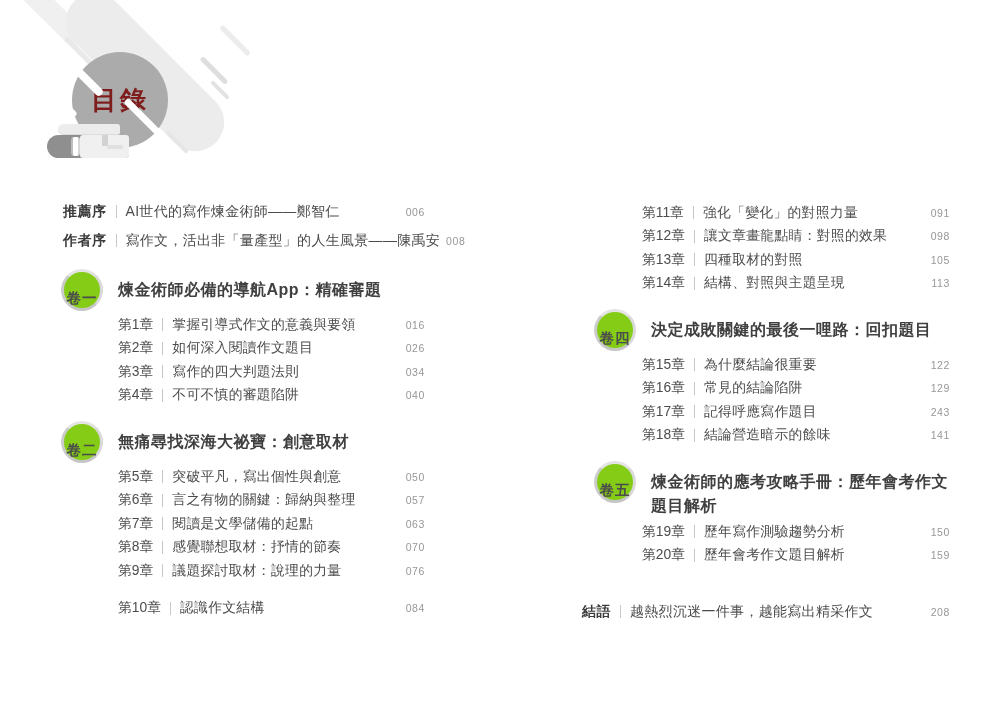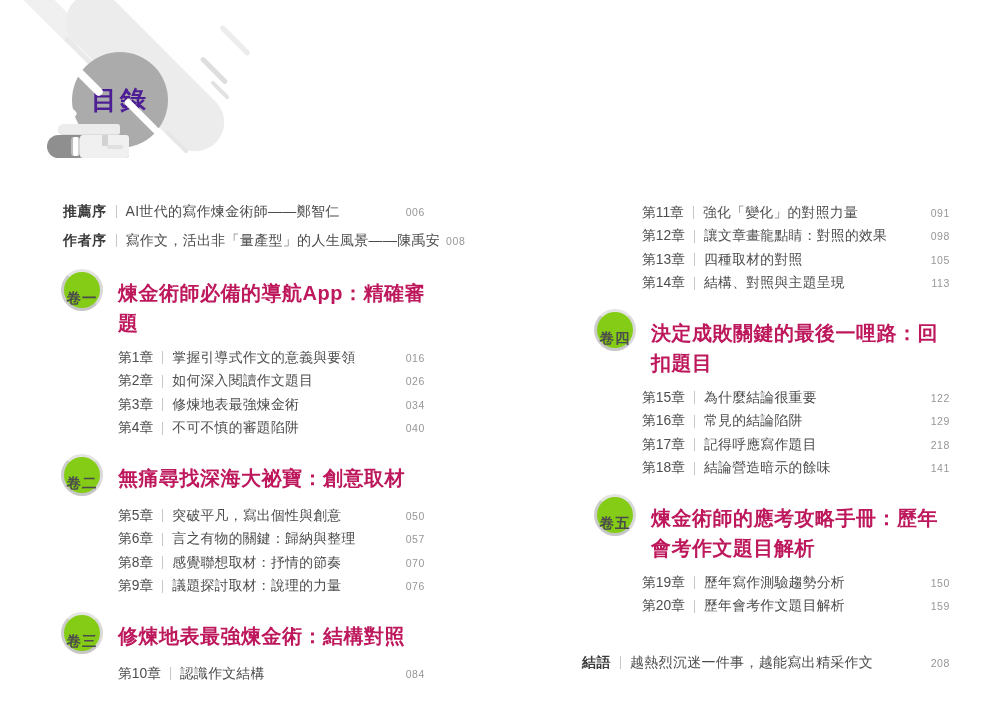--- a/index.html
+++ b/index.html
@@ -18,21 +18,21 @@
   .s2 { left:55px;  top:60px;  width:70px;  height:5px;  background:#e9e9e9; }
   .s3 { left:215px; top:38px;  width:40px;  height:5px;  background:#ececec; }
   .d1 { left:196px; top:68px;  width:36px;  height:5px;  background:#dedede; }
   .d2 { left:208px; top:88px;  width:24px;  height:4px;  background:#e2e2e2; }
   .logo-circle {
     position:absolute; left:72px; top:52px; width:96px; height:96px;
     background:#ababab; border-radius:50%;
     display:flex; align-items:center; justify-content:center;
   }
   .logo-circle span {
-    color:#4c1d95; font-size:26px; font-weight:bold; letter-spacing:3px;
+    color:#7f1d1d; font-size:26px; font-weight:bold; letter-spacing:3px;
   }
   .w1 { left:52px;  top:70px;  width:58px; height:8px; background:#ffffff; z-index:3; }
   .w2 { left:116px; top:120px; width:66px; height:7px; background:#ffffff; z-index:3; }
   .w3 { left:52px;  top:103px; width:28px; height:5px; background:#ffffff; z-index:3; }
   .g1 { left:162px; top:140px; width:30px; height:4px; background:#e6e6e6; }
   .books { position:absolute; left:45px; top:118px; width:130px; height:44px; z-index:4; }
   .book-top {
     position:absolute; left:13px; top:6px; width:62px; height:11px;
     background:#ececec; border-radius:6px 3px 3px 6px;
     border-bottom:1px solid #dcdcdc;
@@ -82,24 +82,24 @@
     flex:none; width:42px; height:42px; border-radius:50%; background:#84cc16;
     border:3px solid;
     border-color:#e4e4e4 #d9d9d9 #c6c6c6 #cccccc;
     display:flex; align-items:flex-end; justify-content:center;
     margin-left:-2px;
   }
   .col-right .part-badge { margin-left:12px; }
   .part-badge span { font-size:14.5px; font-weight:bold; color:#4c4c4c; letter-spacing:1px; }
   .part-title {
     flex:1; margin-left:15px; padding-top:9px;
-    font-size:20px; font-weight:bold; color:#be185d;
+    font-size:16px; font-weight:bold; color:#404040;
     letter-spacing:0.5px; line-height:1.5;
   }
-  .chapters { margin-top:8px; }
+  .chapters { margin-top:2px; }
   .chap-row { height:23.5px; font-size:13.8px; padding-left:55px; }
   .col-right .chap-row { padding-left:60px; }
   .chap-label { color:#4c4c4c; white-space:nowrap; }
   .chap-title { color:#4c4c4c; letter-spacing:0.3px; white-space:nowrap; }
 
   .closing-row { margin-top:30px; height:29px; font-size:14px; }
 </style>
 </head>
 <body>
 
@@ -161,21 +161,21 @@
         </div>
         <div class="chap-row">
           <span class="chap-label">第2章</span>
           <span class="vbar"></span>
           <span class="chap-title">如何深入閱讀作文題目</span>
           <span class="page-num">026</span>
         </div>
         <div class="chap-row">
           <span class="chap-label">第3章</span>
           <span class="vbar"></span>
-          <span class="chap-title">修煉地表最強煉金術</span>
+          <span class="chap-title">寫作的四大判題法則</span>
           <span class="page-num">034</span>
         </div>
         <div class="chap-row">
           <span class="chap-label">第4章</span>
           <span class="vbar"></span>
           <span class="chap-title">不可不慎的審題陷阱</span>
           <span class="page-num">040</span>
         </div>
       </div>
     </div>
@@ -194,41 +194,41 @@
           <span class="chap-title">突破平凡，寫出個性與創意</span>
           <span class="page-num">050</span>
         </div>
         <div class="chap-row">
           <span class="chap-label">第6章</span>
           <span class="vbar"></span>
           <span class="chap-title">言之有物的關鍵：歸納與整理</span>
           <span class="page-num">057</span>
         </div>
         <div class="chap-row">
+          <span class="chap-label">第7章</span>
+          <span class="vbar"></span>
+          <span class="chap-title">閱讀是文學儲備的起點</span>
+          <span class="page-num">063</span>
+        </div>
+        <div class="chap-row">
           <span class="chap-label">第8章</span>
           <span class="vbar"></span>
           <span class="chap-title">感覺聯想取材：抒情的節奏</span>
           <span class="page-num">070</span>
         </div>
         <div class="chap-row">
           <span class="chap-label">第9章</span>
           <span class="vbar"></span>
           <span class="chap-title">議題探討取材：說理的力量</span>
           <span class="page-num">076</span>
         </div>
       </div>
     </div>
 
     <div class="part">
-      <div class="part-header">
-        <div class="part-badge">
-          <span>卷三</span>
-        </div>
-        <div class="part-title">修煉地表最強煉金術：結構對照</div>
-      </div>
       <div class="chapters">
         <div class="chap-row">
           <span class="chap-label">第10章</span>
           <span class="vbar"></span>
           <span class="chap-title">認識作文結構</span>
           <span class="page-num">084</span>
         </div>
       </div>
     </div>
 
@@ -280,21 +280,21 @@
         <div class="chap-row">
           <span class="chap-label">第16章</span>
           <span class="vbar"></span>
           <span class="chap-title">常見的結論陷阱</span>
           <span class="page-num">129</span>
         </div>
         <div class="chap-row">
           <span class="chap-label">第17章</span>
           <span class="vbar"></span>
           <span class="chap-title">記得呼應寫作題目</span>
-          <span class="page-num">218</span>
+          <span class="page-num">243</span>
         </div>
         <div class="chap-row">
           <span class="chap-label">第18章</span>
           <span class="vbar"></span>
           <span class="chap-title">結論營造暗示的餘味</span>
           <span class="page-num">141</span>
         </div>
       </div>
     </div>
 

